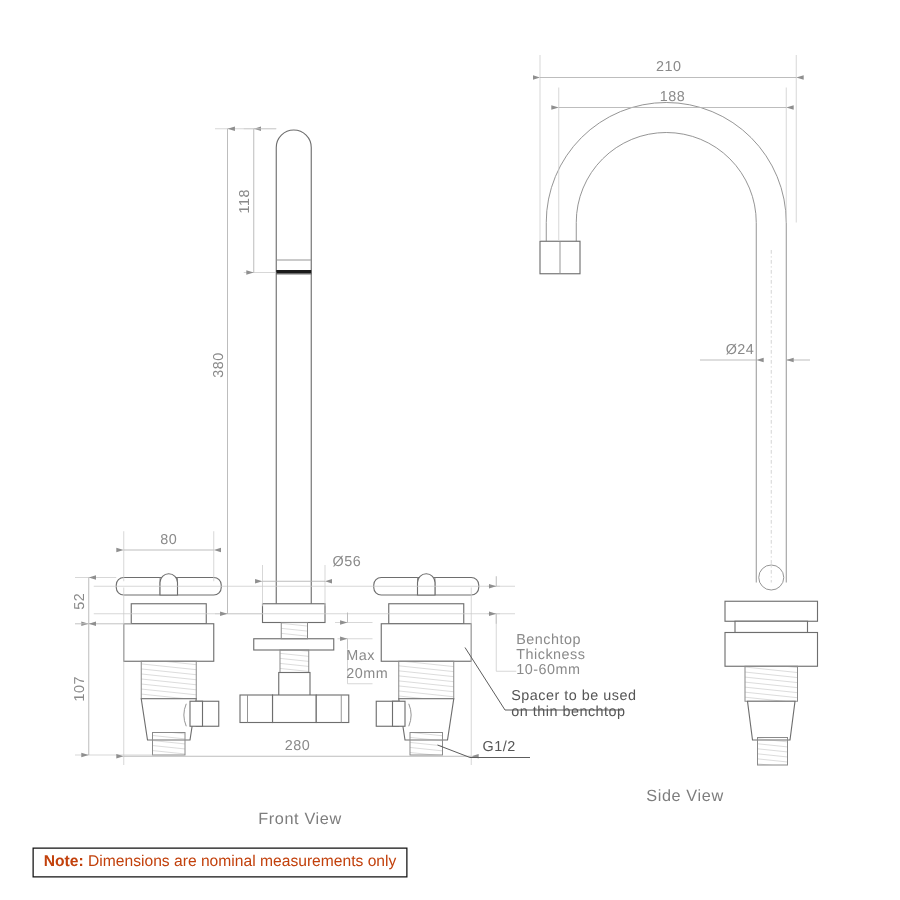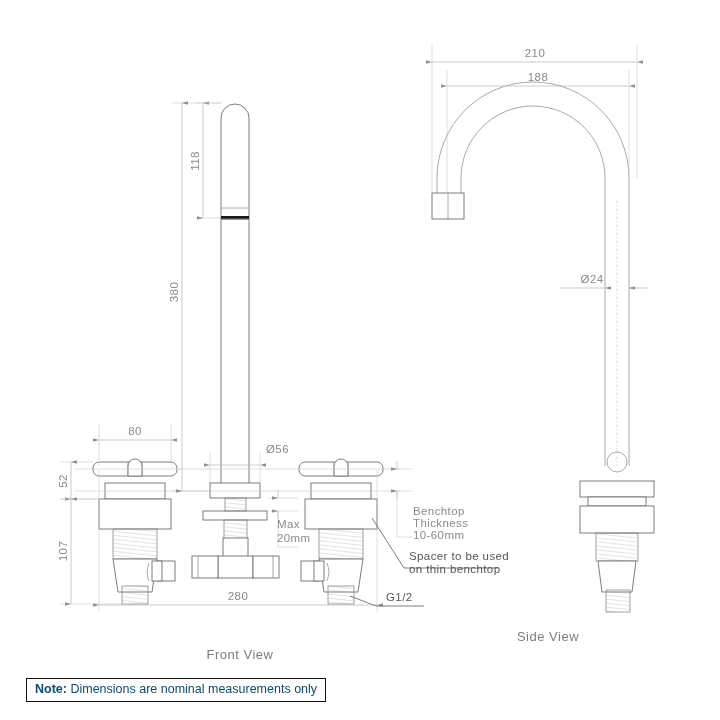--- a/index.html
+++ b/index.html
@@ -40,21 +40,21 @@
     letter-spacing: 0.5px;
   }
   .note-box {
     position: absolute;
     left: 26px;
     top: 678px;
     border: 1.6px solid #111;
     padding: 3px 8px 4px 8px;
     background: #fff;
     font-size: 12.5px;
-    color: #0c4a6e;
+    color: #c2410c;
     white-space: nowrap;
     line-height: 1.2;
     font-family: "Liberation Sans", sans-serif;
   }
   .note-box b {
     font-weight: bold;
   }
   .part { fill: #ffffff; stroke: #6e6e6e; stroke-width: 0.9; }
   .part-thin { fill: none; stroke: #8e8e8e; stroke-width: 0.75; }
   .dimline { stroke: #b4b4b4; stroke-width: 0.7; fill: none; }

